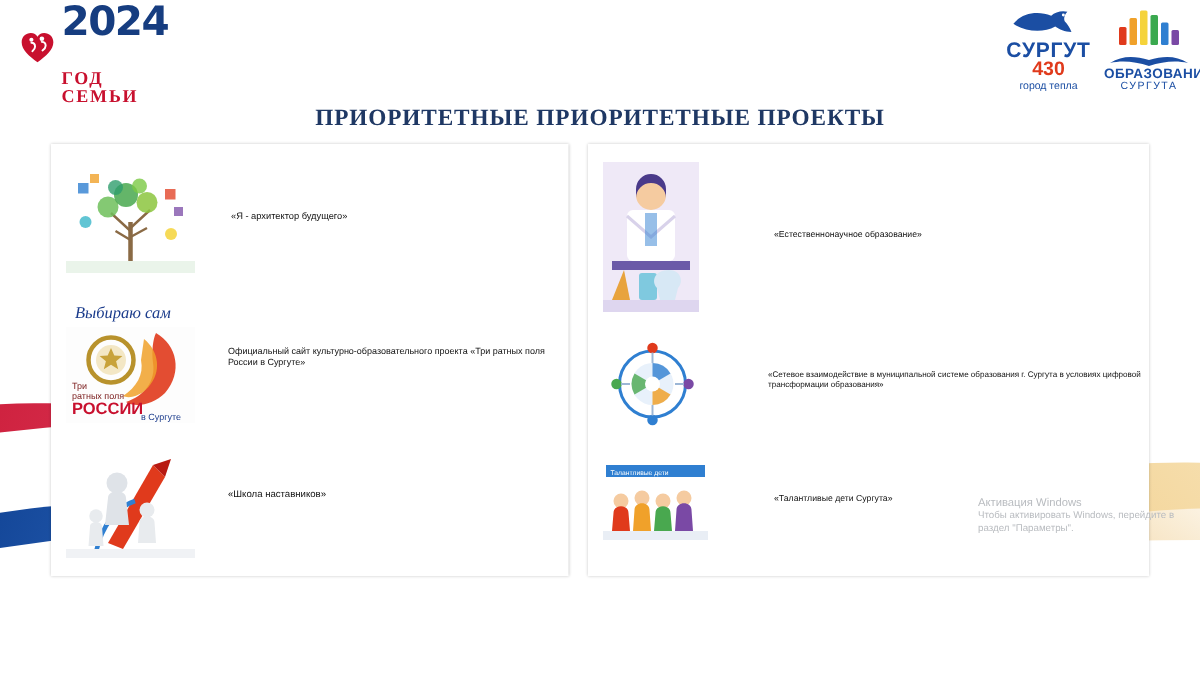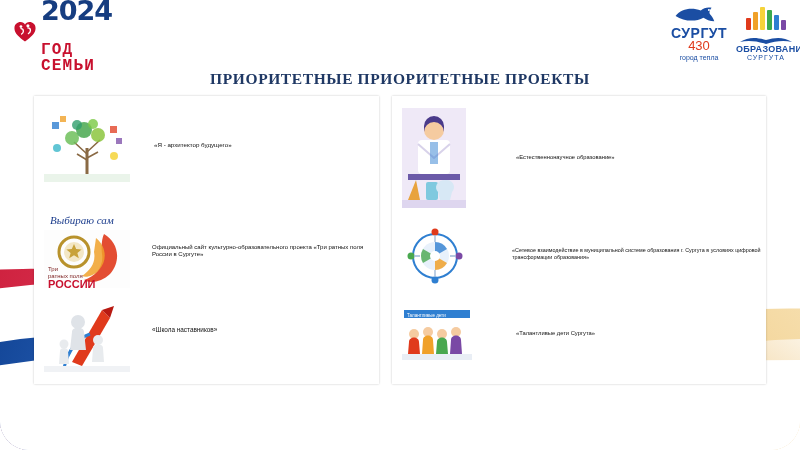--- a/index.html
+++ b/index.html
@@ -13,21 +13,20 @@
     font-family: "Liberation Sans", sans-serif;
     background: #ffffff;
   }
 
   .slide {
     position: relative;
     width: 800px;
     height: 450px;
     background: #ffffff;
     overflow: hidden;
-    border-radius: 29px;
   }
 
   
   .bg-left-swoosh {
     position: absolute;
     left: -40px;
     top: 250px;
     width: 380px;
     height: 210px;
     background: linear-gradient(115deg, #c8102e 0%, #d8294a 40%, #e86d85 70%, #f5c9d1 100%);
@@ -129,23 +128,23 @@
   .logo-family .heart svg { display: block; }
   .logo-family .txt { line-height: 1; }
   .logo-family .year {
     font-family: "DejaVu Sans", sans-serif;
     font-weight: bold;
     font-size: 27px;
     letter-spacing: -1px;
     color: #163d80;
   }
   .logo-family .sub {
-    font-family: Liberation Mono, monospace;
-    font-weight: bold;
-    font-size: 16px;
+    font-family: Liberation Serif, serif;
+    font-weight: bold;
+    font-size: 12px;
     letter-spacing: 1.2px;
     color: #c8102e;
     margin-top: 18px;
   }
 
   
   .logo-surgut {
     position: absolute;
     left: 668px;
     top: 4px;
@@ -161,21 +160,21 @@
   .logo-surgut .name {
     font-family: "Liberation Sans", sans-serif;
     font-weight: bold;
     font-size: 14px;
     color: #1b4ea3;
     letter-spacing: .5px;
     line-height: 1;
   }
   .logo-surgut .num {
     font-family: "Liberation Sans", sans-serif;
-    font-weight: normal;
+    font-weight: bold;
     font-size: 13px;
     color: #e03a1c;
     line-height: 1;
     margin-top: -1px;
   }
   .logo-surgut .tag {
     font-family: "Liberation Sans", sans-serif;
     font-size: 7px;
     color: #1b4ea3;
     margin-top: 2px;
@@ -260,21 +259,21 @@
     font-family: "Liberation Sans", sans-serif;
     color: #111111;
     line-height: 1.25;
   }
 
   
   .e1 { left: 10px; top: 12px; }
   .e1 .thumb { width: 86px; height: 74px; }
   .e1 .caption { font-size: 6.2px; margin-left: 24px; }
 
-  .e2 { left: 10px; top: 112px; }
+  .e2 { left: 10px; top: 100px; }
   .e2 .thumb { width: 86px; height: 86px; }
   .e2 .caption { font-size: 6px; margin-left: 22px; width: 215px; }
 
   .e3 { left: 10px; top: 192px; }
   .e3 .thumb { width: 86px; height: 84px; }
   .e3 .caption { font-size: 6.4px; margin-left: 22px; }
 
   
   .r1 { left: 10px; top: 12px; }
   .r1 .thumb { width: 64px; height: 100px; }
@@ -499,15 +498,19 @@
           <circle cx="54" cy="24" r="5" fill="#f5cba0"></circle>
           <path d="M49 32 c0-6 10-6 10 0 l1 14 h-12z" fill="#7a49a5"></path>
           <rect x="0" y="46" width="70" height="6" fill="#e9eef5"></rect>
         </svg>
       </div>
       <div class="caption">«Талантливые дети Сургута»</div>
     </div>
 
   </div>
 
+  <div class="watermark">
+    <div class="w1">Активация Windows</div>
+    <div class="w2">Чтобы активировать Windows, перейдите в раздел "Параметры".</div>
+  </div>
 
 
 </div>
 
 </body></html>

